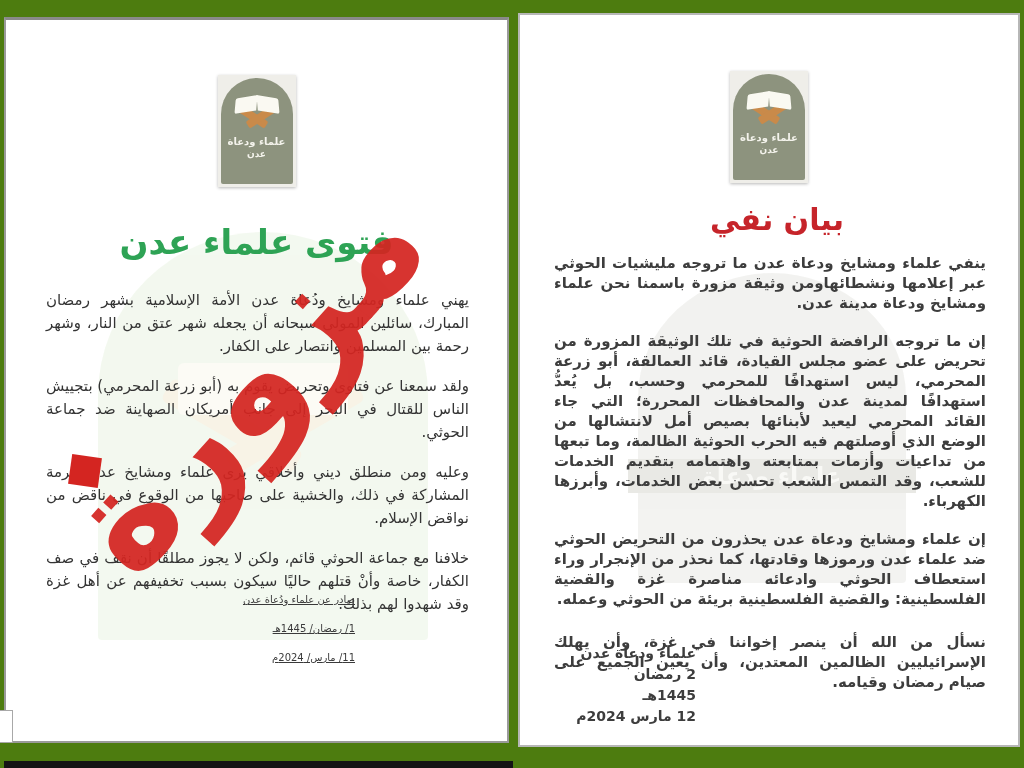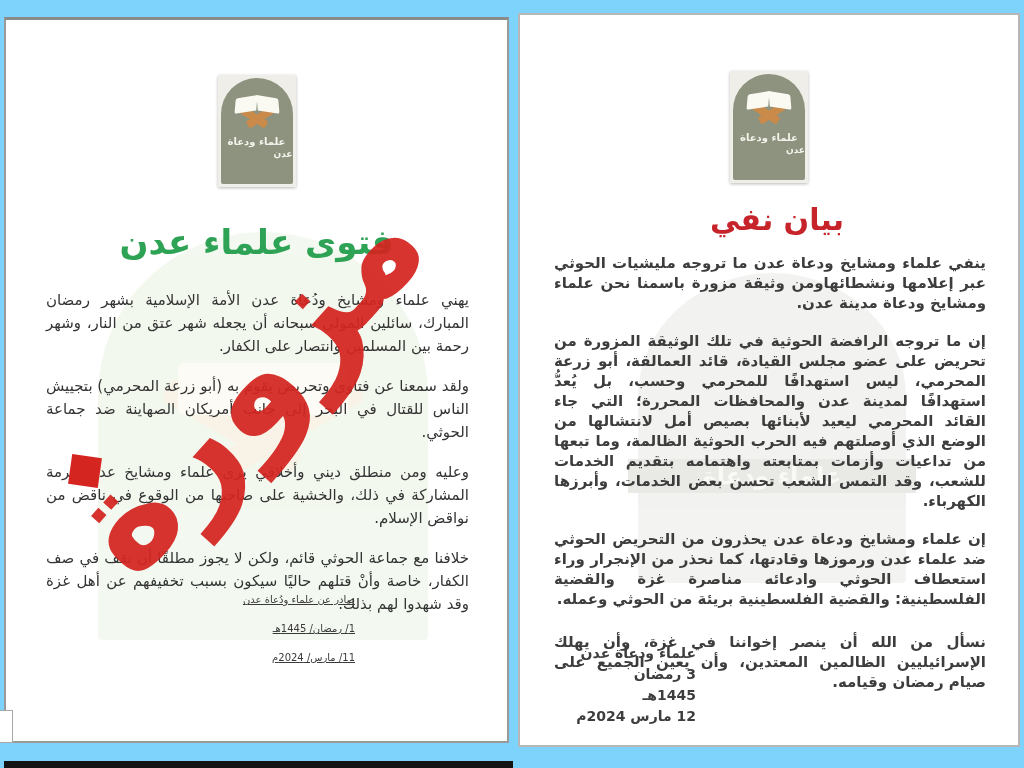--- a/index.html
+++ b/index.html
@@ -1,18 +1,18 @@
 <!DOCTYPE html>
 <html lang="ar"><head>
 <meta charset="utf-8">
 <style>
   * { margin:0; padding:0; box-sizing:border-box; }
   html,body { width:1024px; height:768px; background:#ffffff; overflow:hidden;
               font-family:"DejaVu Sans", sans-serif; }
-  .canvas { position:relative; width:1024px; height:768px; background:#7dd3fc; }
+  .canvas { position:relative; width:1024px; height:768px; background:#4d7c0f; }
 
   
   .page { position:absolute; background:#ffffff; }
   .page-left  { left:4px;  top:17px; width:505px; height:726px;
                 border:2px solid #9a9a9a; border-top:3px solid #8a8a8a; }
   .page-right { left:518px; top:13px; width:502px; height:734px;
                 border:2px solid #b7b7b7; }
 
   
   .logo { position:relative; width:78px; margin:0 auto; background:#efeee9;
@@ -25,21 +25,21 @@
   .stand-l,.stand-r { position:absolute; top:18px; width:34px; height:8px;
                       background:#c98a4a; border-radius:2px; }
   .stand-l { left:2px;  transform:rotate(33deg); }
   .stand-r { right:2px; transform:rotate(-33deg); }
   .page-sheet-l,.page-sheet-r { position:absolute; top:3px; width:22px; height:15px;
                       background:#faf9f2; }
   .page-sheet-l { left:2px;  transform:rotate(-9deg) skewX(-14deg); border-radius:2px 0 0 2px; }
   .page-sheet-r { right:2px; transform:rotate(9deg)  skewX(14deg);  border-radius:0 2px 2px 0; }
   .logo-text { margin-top:6px; text-align:center; color:#f4f3ec; font-weight:bold;
                font-size:10px; line-height:12px; }
-  .logo-text .l2 { font-size:9px;text-align:right; }
+  .logo-text .l2 { font-size:9px; }
 
   
   .watermark { position:absolute; z-index:0; pointer-events:none; }
   .wm-left  { left:92px;  top:212px; width:330px; height:408px; opacity:.55; }
   .wm-right { left:118px; top:258px; width:268px; height:310px; opacity:.8; }
   .wm-arch  { position:absolute; inset:0; border-radius:50% 50% 4px 4px / 40% 40% 4px 4px; }
   .wm-left  .wm-arch { background:#eaf4e3; }
   .wm-right .wm-arch { background:#f0f0ed; }
   .wm-book { position:absolute; left:50%; top:46%; width:220px; height:130px;
              transform:translate(-50%,-50%); }
@@ -167,20 +167,20 @@
 
     <div class="doc-body">
       <p>ينفي علماء ومشايخ ودعاة عدن ما تروجه مليشيات الحوثي عبر إعلامها ونشطائهاومن وثيقة مزورة باسمنا نحن علماء ومشايخ ودعاة مدينة عدن.</p>
       <p>إن ما تروجه الرافضة الحوثية في تلك الوثيقة المزورة من تحريض على عضو مجلس القيادة، قائد العمالقة، أبو زرعة المحرمي، ليس استهدافًا للمحرمي وحسب، بل يُعدُّ استهدافًا لمدينة عدن والمحافظات المحررة؛ التي جاء القائد المحرمي ليعيد لأبنائها بصيص أمل لانتشالها من الوضع الذي أوصلتهم فيه الحرب الحوثية الظالمة، وما تبعها من تداعيات وأزمات بمتابعته واهتمامه بتقديم الخدمات للشعب، وقد التمس الشعب تحسن بعض الخدمات، وأبرزها الكهرباء.</p>
       <p>إن علماء ومشايخ ودعاة عدن يحذرون من التحريض الحوثي ضد علماء عدن ورموزها وقادتها، كما نحذر من الإنجرار وراء استعطاف الحوثي وادعائه مناصرة غزة والقضية الفلسطينية: والقضية الفلسطينية بريئة من الحوثي وعمله.</p>
       <p>نسأل من الله أن ينصر إخواننا في غزة، وأن يهلك الإسرائيليين الظالمين المعتدين، وأن يعين الجميع على صيام رمضان وقيامه.</p>
     </div>
 
     <div class="doc-footer">
       <div>علماء ودعاة عدن</div>
-      <div>3 رمضان 1445هـ</div>
+      <div>2 رمضان 1445هـ</div>
       <div>12 مارس 2024م</div>
     </div>
   </div>
 
   <div class="bottom-bar"></div>
   <div class="corner-notch"></div>
 </div>
 
 </body></html>

